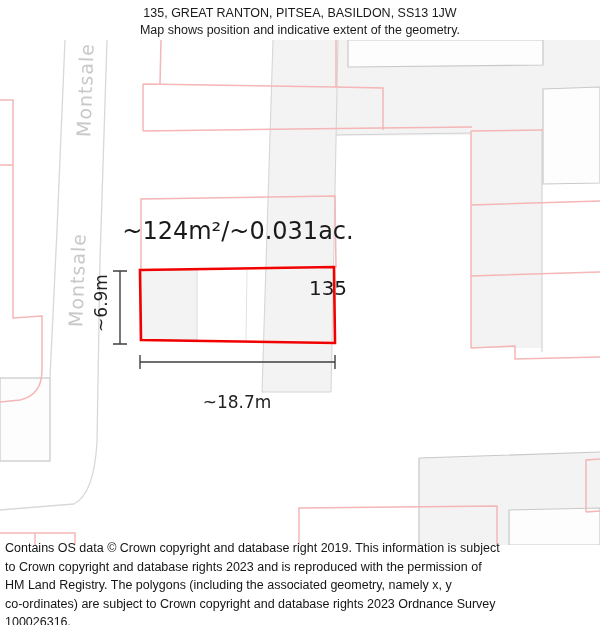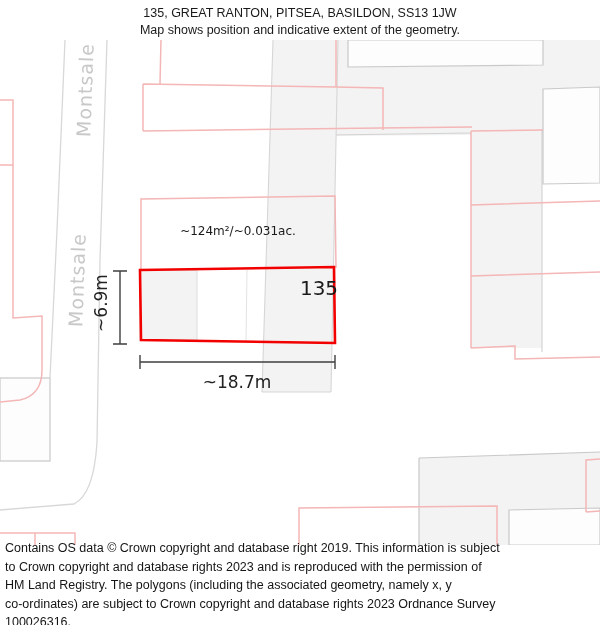--- a/index.html
+++ b/index.html
@@ -12,22 +12,22 @@
   .map{position:absolute;top:40px;left:0;width:600px;height:505px;}
   .map svg{position:absolute;top:0;left:0;}
   .map-label{
     position:absolute;transform:translate(-50%,-50%);white-space:nowrap;
     font-family:"DejaVu Sans",sans-serif;color:#1a1a1a;
   }
   .road-label{
     font-size:19px;color:#c8c8c8;letter-spacing:1px;
     transform:translate(-50%,-50%) rotate(-88deg);
   }
-  .area-label{font-size:12px;}
-  .plot-number{font-size:20px;}
+  .area-label{font-size:24px;}
+  .plot-number{font-size:20px;margin-left:9px;}
   .dim-label{font-size:17px;color:#222;}
   .dim-label.vertical{transform:translate(-50%,-50%) rotate(-90deg);}
   .footer{
     position:absolute;left:5px;top:539px;width:592px;
     font-size:12.5px;line-height:18.6px;color:#151515;
   }
   .footer div{white-space:nowrap;}
 </style>
 </head>
 <body>
@@ -90,21 +90,21 @@
         <path d="M120,271 L120,344 M113,271 L127,271 M113,344 L127,344"></path>
         <path d="M140,362 L335,362 M140,355 L140,369 M335,355 L335,369"></path>
       </g>
     </svg>
 
     <div class="map-label road-label" style="left:85px;top:50px;">Montsale</div>
     <div class="map-label road-label" style="left:77px;top:240px;">Montsale</div>
     <div class="map-label area-label" style="left:238px;top:191px;">~124m²/~0.031ac.</div>
     <div class="map-label plot-number" style="left:319px;top:248px;">135</div>
     <div class="map-label dim-label vertical" style="left:101px;top:263px;">~6.9m</div>
-    <div class="map-label dim-label" style="left:237px;top:342px;">~18.7m</div>
+    <div class="map-label dim-label" style="left:237px;top:362px;">~18.7m</div>
   </div>
 
   <div class="footer">
     <div>Contains OS data © Crown copyright and database right 2019. This information is subject</div>
     <div>to Crown copyright and database rights 2023 and is reproduced with the permission of</div>
     <div>HM Land Registry. The polygons (including the associated geometry, namely x, y</div>
     <div>co-ordinates) are subject to Crown copyright and database rights 2023 Ordnance Survey</div>
     <div>100026316.</div>
   </div>
 

